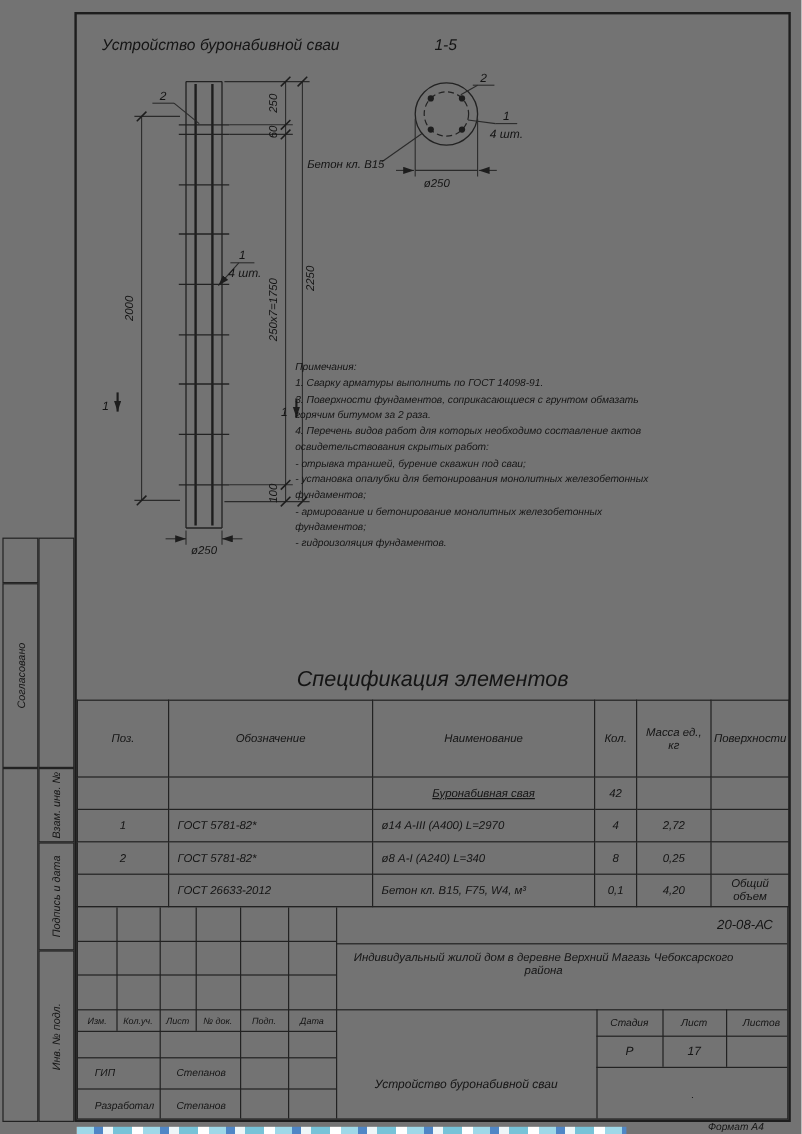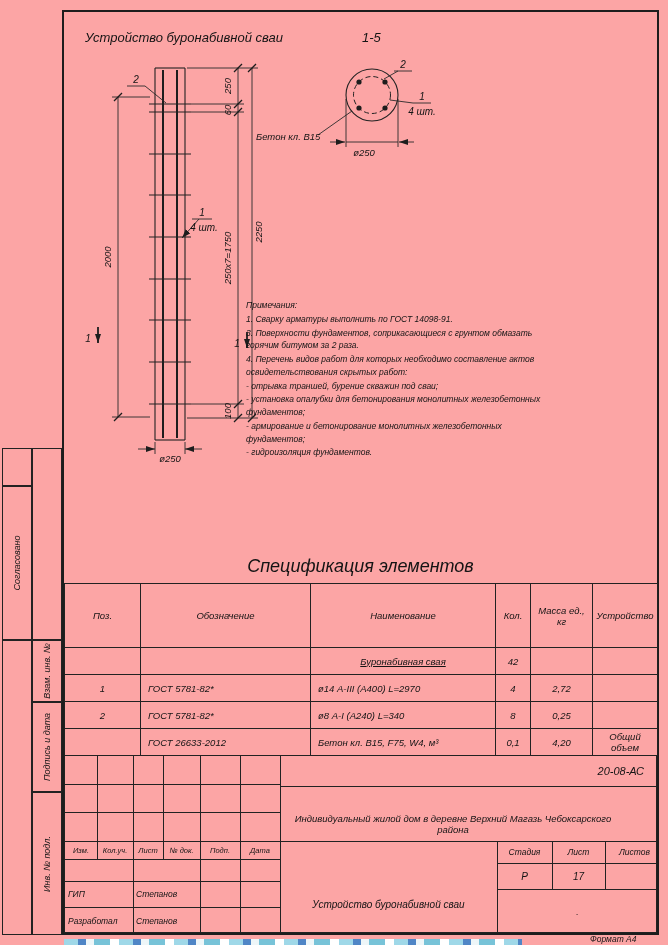--- a/index.html
+++ b/index.html
@@ -1,18 +1,18 @@
 <!DOCTYPE html>
 <html><head>
 <meta charset="utf-8">
 <style>
   *{box-sizing:border-box;margin:0;padding:0}
   html,body{background:#ffffff}
   body{width:668px;height:945px;position:relative;font-family:"Liberation Sans",sans-serif;color:#141414}
-  .sheet{position:absolute;left:0;top:0;width:668px;height:945px;background:#fca5a5;font-style:italic;overflow:hidden}
+  .sheet{position:absolute;left:0;top:0;width:668px;height:945px;background:#737373;font-style:italic;overflow:hidden}
   .frame{position:absolute;left:62px;top:10px;width:597px;height:925px;border:2px solid #1d1d1d}
   .dwg-title{position:absolute;left:85px;top:30px;font-size:13px}
   .sec-title{position:absolute;left:362px;top:30px;font-size:13px}
   svg{position:absolute;left:0;top:0;pointer-events:none}
   svg text{font-family:"Liberation Sans",sans-serif;font-style:italic;fill:#141414;font-size:9.5px}
   svg text.ct{font-size:10px}
   .ln{stroke:#222;stroke-width:1.1;fill:none}
   .thick{stroke:#1d1d1d;stroke-width:1.8;fill:none}
   .bar{stroke:#1d1d1d;stroke-width:2;fill:none}
   .thin{stroke:#2a2a2a;stroke-width:0.9;fill:none}
@@ -26,21 +26,21 @@
   table.spec{position:absolute;left:64px;top:583px;width:593px;height:172px;border-collapse:collapse;table-layout:fixed;font-size:9.5px;font-style:italic}
   table.spec td{border:1.1px solid #222;vertical-align:middle;text-align:center;overflow:hidden;padding:0 2px}
   table.spec{border:1.6px solid #222}
   table.spec td.lft{text-align:left;padding-left:7px}
   table.spec td.grp{text-decoration:underline}
   
   .tb{position:absolute;left:64px;top:755px;width:593px;height:178px;border:1.6px solid #222;overflow:hidden}
   .vline{position:absolute;width:1.2px;background:#222}
   .hline{position:absolute;height:1.2px;background:#222}
   .tbc{position:absolute;display:flex;align-items:center;justify-content:center;font-size:8.5px;overflow:hidden}
-  .tbc.lft{justify-content:flex-start;padding-left:3px}
+  .tbc.lft{justify-content:flex-start;padding-left:14px}
   .docnum{font-size:11px;justify-content:flex-end;padding-right:14px}
   .proj{font-size:9.5px;text-align:center;padding:0 10px}
   .shname{font-size:10px;padding-top:34px;text-align:center}
   .val{font-size:10px}
   
   .mcol{position:absolute;left:2px;top:448px;width:60px;height:487px}
   .mbox{position:absolute;border:1.2px solid #222;display:flex;align-items:center;justify-content:center;overflow:visible}
   .rot{transform:rotate(-90deg);white-space:nowrap;font-size:9px}
   .fmt{position:absolute;left:590px;top:934px;font-size:8.5px}
   .scan-artifact{position:absolute;left:64px;top:939px;width:458px;height:6px;
@@ -186,21 +186,21 @@
         <col style="width:62px">
         <col style="width:65px">
     </colgroup>
     <tbody>
         <tr style="height:64px">
       <td>Поз.</td>
       <td>Обозначение</td>
       <td>Наименование</td>
       <td>Кол.</td>
       <td>Масса ед., кг</td>
-      <td>Устройство</td>
+      <td>Поверхности</td>
     </tr>
     <tr style="height:27px">
       <td></td>
       <td></td>
       <td class="grp">Буронабивная свая</td>
       <td>42</td>
       <td></td>
       <td></td>
     </tr>
     <tr style="height:27px">
@@ -256,21 +256,21 @@
     <div class="tbc" style="left:98px;top:85px;width:37px;height:18px;font-size:7.5px">№ док.</div>
     <div class="tbc" style="left:135px;top:85px;width:40px;height:18px;font-size:7.5px">Подп.</div>
     <div class="tbc" style="left:175px;top:85px;width:40px;height:18px;font-size:7.5px">Дата</div>
 
     <div class="tbc lft" style="left:0;top:125px;width:68px;height:26px">ГИП</div>
     <div class="tbc lft" style="left:68px;top:125px;width:67px;height:26px">Степанов</div>
     <div class="tbc lft" style="left:0;top:151px;width:68px;height:27px">Разработал</div>
     <div class="tbc lft" style="left:68px;top:151px;width:67px;height:27px">Степанов</div>
 
     <div class="tbc docnum" style="left:215px;top:0;width:378px;height:30px">20-08-АС</div>
-    <div class="tbc proj" style="left:215px;top:40px;width:346px;height:55px">Индивидуальный жилой дом в деревне Верхний Магазь Чебоксарского района</div>
+    <div class="tbc proj" style="left:215px;top:20px;width:346px;height:55px">Индивидуальный жилой дом в деревне Верхний Магазь Чебоксарского района</div>
     <div class="tbc shname" style="left:215px;top:85px;width:217px;height:93px">Устройство буронабивной сваи</div>
 
     <div class="tbc" style="left:432px;top:85px;width:55px;height:22px">Стадия</div>
     <div class="tbc" style="left:487px;top:85px;width:53px;height:22px">Лист</div>
     <div class="tbc" style="left:540px;top:85px;width:59px;height:22px">Листов</div>
     <div class="tbc val" style="left:432px;top:107px;width:55px;height:26px">Р</div>
     <div class="tbc val" style="left:487px;top:107px;width:53px;height:26px">17</div>
     <div class="tbc val" style="left:540px;top:107px;width:53px;height:26px"></div>
     <div class="tbc" style="left:432px;top:133px;width:161px;height:45px">.</div>
   </div>

